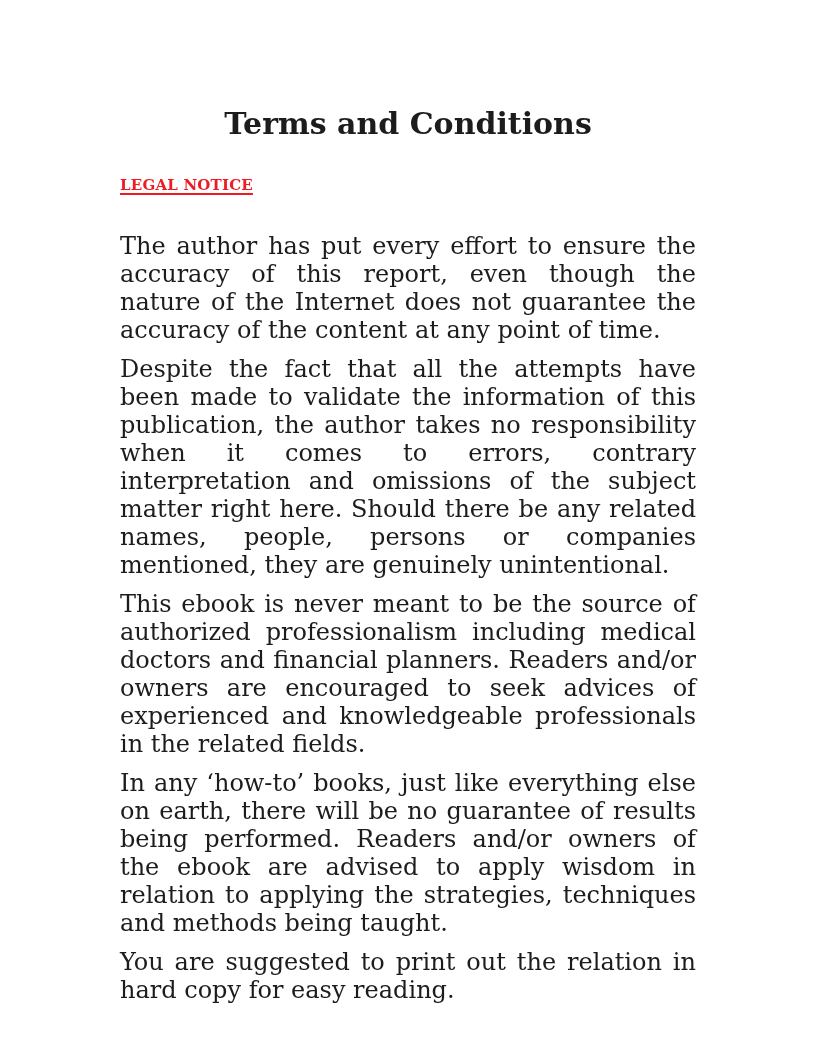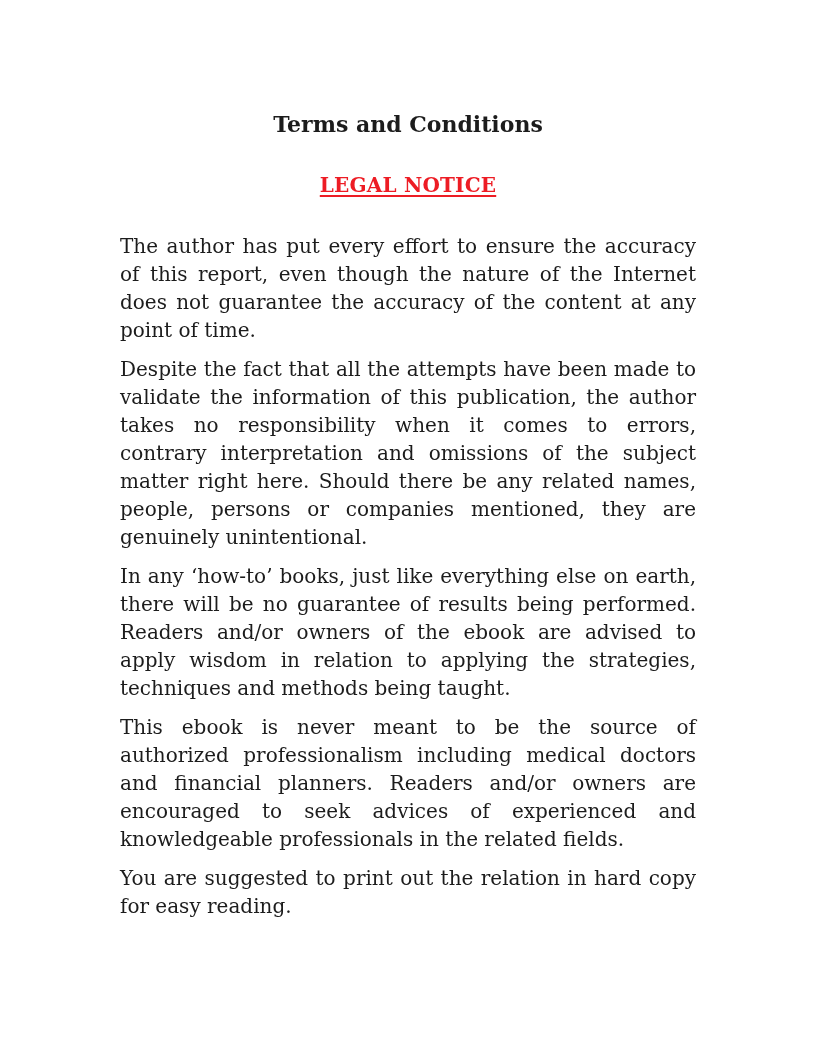--- a/index.html
+++ b/index.html
@@ -14,54 +14,54 @@
     margin: 0 auto;
     background: #ffffff;
     box-sizing: border-box;
     padding: 106px 120px 0 120px;
     font-family: "DejaVu Serif", "Liberation Serif", serif;
     color: #1c1c1c;
     overflow: hidden;
   }
   .doc-title {
     margin: 0 0 31px 0;
-    font-size: 22px;
+    font-size: 30px;
     line-height: 36px;
     font-weight: bold;
     text-align: center;
     color: #1c1c1c;
   }
   .notice-heading {
     margin: 0 0 35px 0;
-    font-size: 20px;
+    font-size: 15px;
     line-height: 24px;
     font-weight: bold;
-    text-align: center;
+    text-align: left;
     color: #ed1c24;
     text-decoration: underline;
     text-decoration-thickness: 2px;
     text-underline-offset: 3px;
     letter-spacing: 0.2px;
   }
   .doc-body p {
     margin: 0 0 11px 0;
-    font-size: 20px;
+    font-size: 24px;
     line-height: 28px;
     text-align: justify;
     color: #1c1c1c;
   }
 </style>
 </head>
 <body>
 
 <div class="page">
   <h1 class="doc-title">Terms and Conditions</h1>
 
   <h2 class="notice-heading">LEGAL NOTICE</h2>
 
   <div class="doc-body">
     <p>The author has put every effort to ensure the accuracy of this report, even though the nature of the Internet does not guarantee the accuracy of the content at any point of time.</p>
     <p>Despite the fact that all the attempts have been made to validate the information of this publication, the author takes no responsibility when it comes to errors, contrary interpretation and omissions of the subject matter right here. Should there be any related names, people, persons or companies mentioned, they are genuinely unintentional.</p>
+    <p>This ebook is never meant to be the source of authorized professionalism including medical doctors and financial planners. Readers and/or owners are encouraged to seek advices of experienced and knowledgeable professionals in the related fields.</p>
     <p>In any ‘how-to’ books, just like everything else on earth, there will be no guarantee of results being performed. Readers and/or owners of the ebook are advised to apply wisdom in relation to applying the strategies, techniques and methods being taught.</p>
-    <p>This ebook is never meant to be the source of authorized professionalism including medical doctors and financial planners. Readers and/or owners are encouraged to seek advices of experienced and knowledgeable professionals in the related fields.</p>
     <p>You are suggested to print out the relation in hard copy for easy reading.</p>
   </div>
 </div>
 
 </body></html>

